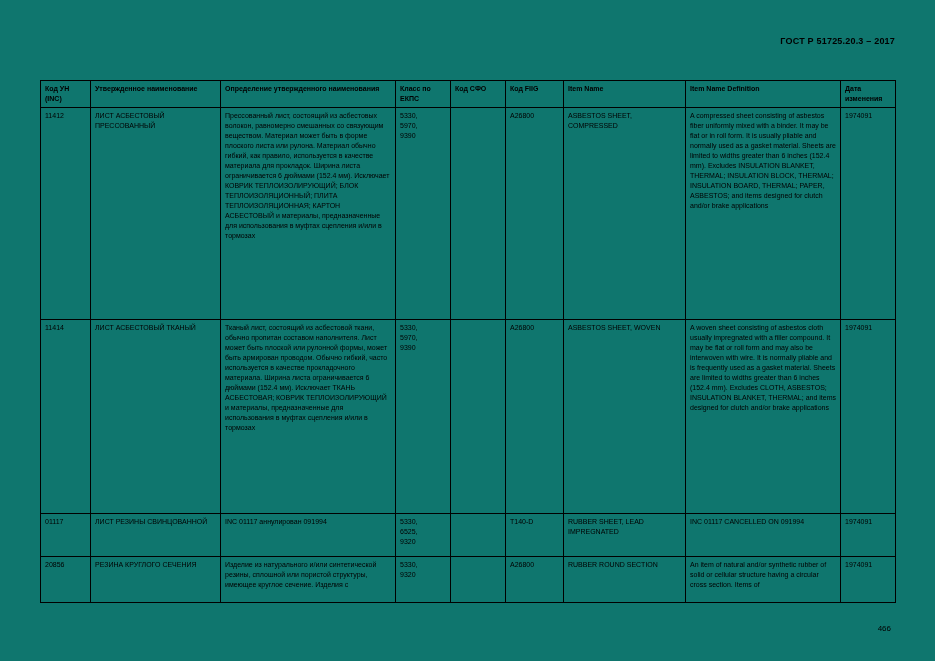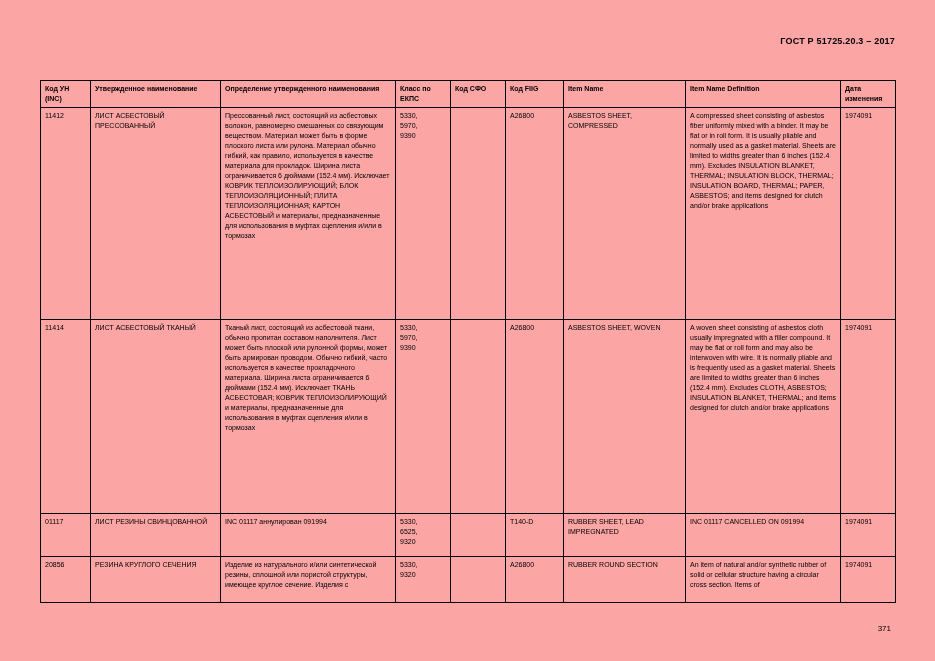--- a/index.html
+++ b/index.html
@@ -3,21 +3,21 @@
 <meta charset="utf-8">
 <style>
   * { margin: 0; padding: 0; box-sizing: border-box; }
   html, body { background: #ffffff; }
   body {
     width: 935px; height: 661px;
     position: relative;
     font-family: "Liberation Sans", sans-serif;
     color: #000;
   }
-  .page { position: absolute; inset: 0; background: #fca5a5; }
+  .page { position: absolute; inset: 0; background: #0f766e; }
   .doc-header {
     position: absolute; top: 36px; right: 40px;
     font-size: 9px; font-weight: bold; letter-spacing: 0.2px;
   }
   table.items-table {
     position: absolute; left: 40px; top: 80px; width: 855px;
     border-collapse: collapse; table-layout: fixed;
   }
   .items-table th, .items-table td {
     border: 1px solid #000;
@@ -118,15 +118,15 @@
 9320</td>
         <td></td>
         <td>A26800</td>
         <td>RUBBER ROUND SECTION</td>
         <td>An item of natural and/or synthetic rubber of solid or cellular structure having a circular cross section. Items of</td>
         <td>1974091</td>
       </tr>
     </tbody>
   </table>
 
-  <div class="page-number">371</div>
+  <div class="page-number">466</div>
 
 </div>
 
 </body></html>

